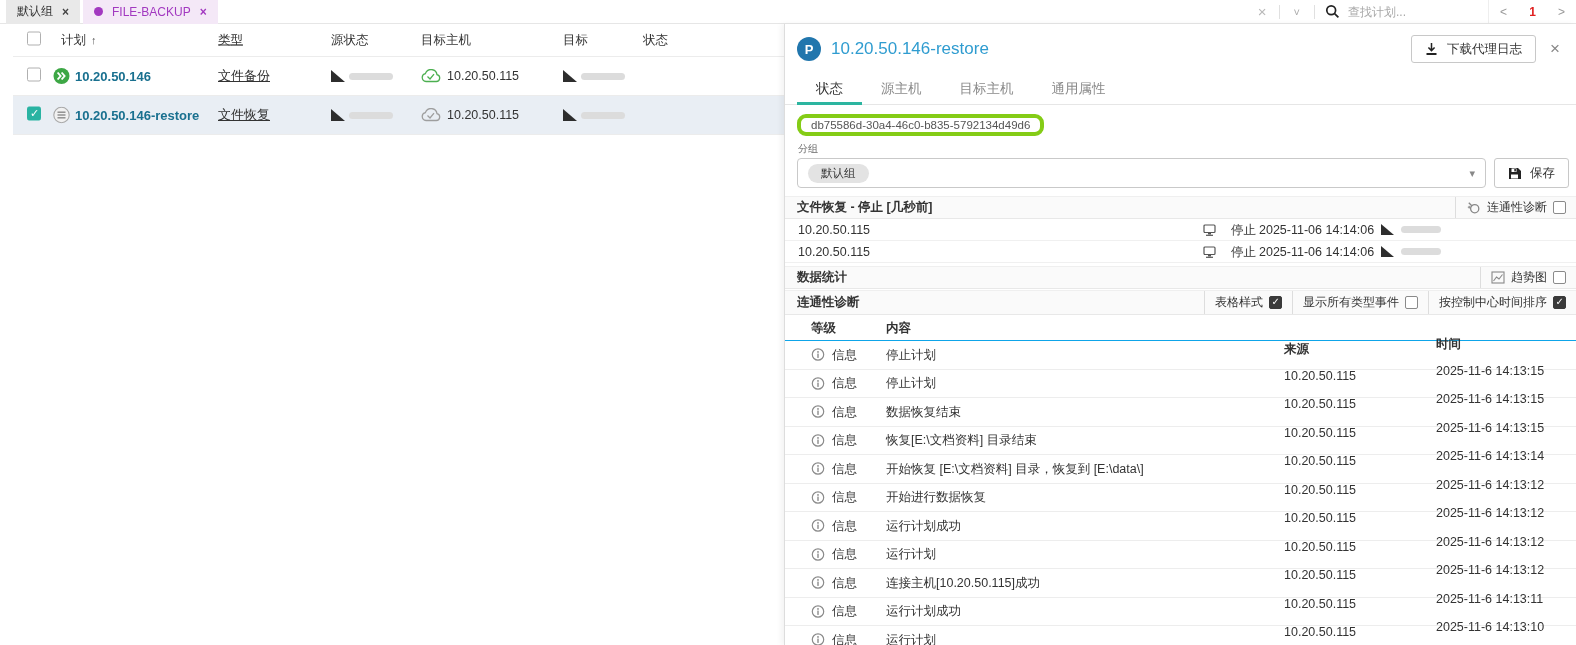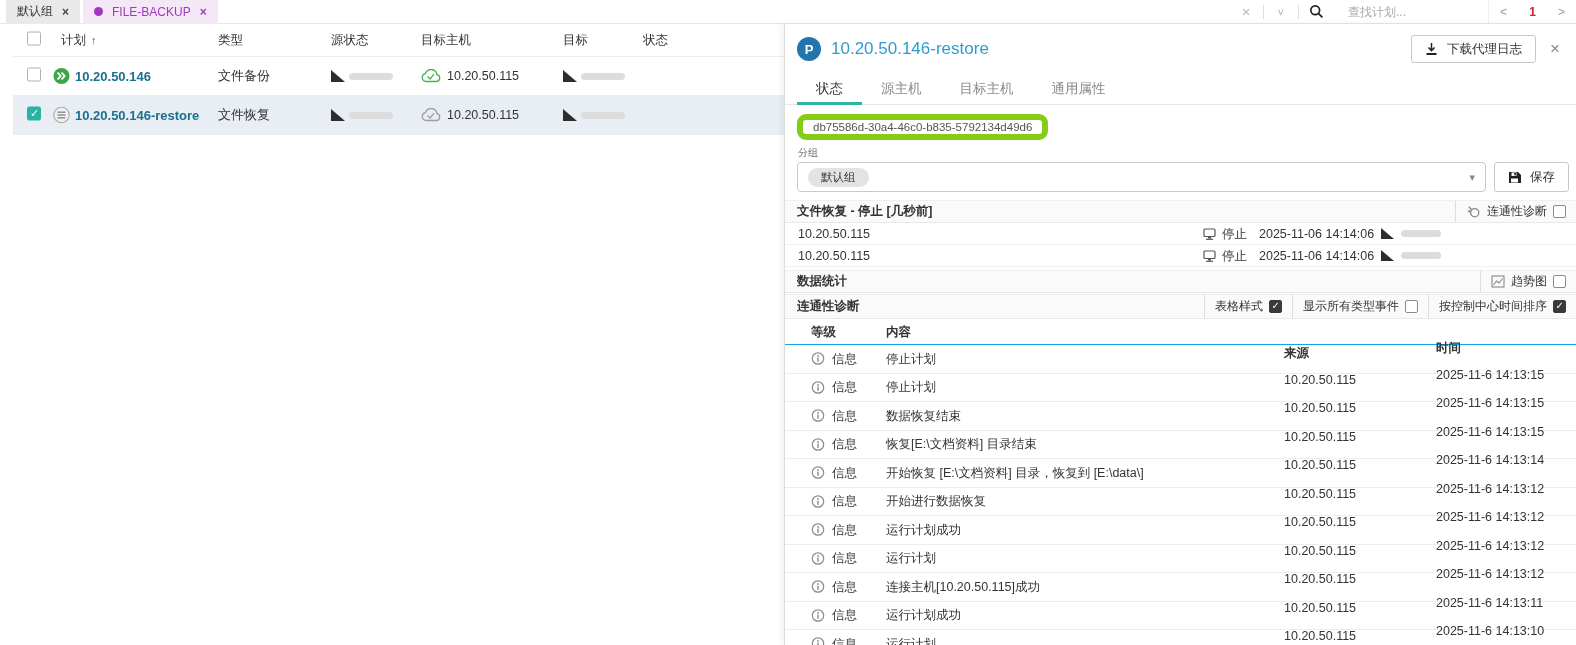--- a/index.html
+++ b/index.html
@@ -12,35 +12,35 @@
   .tab-gray { background:#e9e9e9; color:#333; margin-left:6px; }
   .tab-purple { background:#f4e8f7; color:#a238c0; margin-left:3px; }
   .tab .tabx { font-size:12px; font-weight:bold; }
   .tab-gray .tabx { color:#444; }
   .tab-purple .tabx { color:#a238c0; }
   .dot { width:9px; height:9px; border-radius:50%; background:#a238c0; }
   .topbar-right { margin-left:auto; display:flex; align-items:center; height:100%; }
   .tb-x { color:#b8b8b8; font-size:15px; padding:0 12px; }
   .vdiv { width:1px; height:14px; background:#e0e0e0; }
   .tb-chev { color:#aaa; font-size:11px; padding:0 14px; }
-  .searchbox { display:flex; align-items:center; gap:24px; padding:0 10px; }
+  .searchbox { display:flex; align-items:center; gap:8px; padding:0 10px; }
   .searchbox input { border:none; outline:none; font-size:12px; width:130px; color:#333; font-family:inherit; }
   .searchbox input::placeholder { color:#a8a8a8; }
   .pager { display:flex; align-items:center; height:100%; border-left:1px solid #eee; }
   .pager span { width:29px; text-align:center; font-size:12px; color:#999; }
   .pager .pg-cur { color:#e02020; font-weight:bold; }
 
   
   .plans { position:absolute; top:24px; left:0; width:784px; bottom:0; background:#fff;padding-left:13px; }
   .prow { position:relative; border-bottom:1px solid #ececec; }
   .prow-h { height:33px; font-size:12.5px; color:#333; }
   .prow-d { height:39px; }
   .prow-sel { background:#e9eef4; }
   .pc { position:absolute; top:50%; transform:translateY(-50%); white-space:nowrap; }
-  .c-check{left:14px;} .c-icon{left:40px;} .c-name{left:62px;} .c-type{left:205px;}
+  .c-check{left:14px;} .c-icon{left:40px;} .c-name{left:62px;} .c-type{left:205px;text-decoration:underline;}
   .c-src{left:318px;} .c-thost{left:408px;} .c-target{left:550px;} .c-status{left:630px;}
   .c-planh{left:48px;}
   .plan-link { color:#19708f; font-weight:bold; font-size:13px; }
   .sort-arrow { color:#555; font-size:11px; margin-left:5px; }
 
   .cb { width:14px; height:14px; border:1px solid #b0b0b0; border-radius:2px; background:#fff; display:inline-block; }
   .cb-on { background:#29b3a2; border-color:#29b3a2; position:relative; }
   .cb-on::after { content:"✓"; position:absolute; left:2px; top:-1px; color:#fff; font-size:11px; font-weight:bold; }
 
   .gauge { display:flex; align-items:center; gap:4px; }
@@ -58,42 +58,42 @@
   .btn { height:28px; border:1px solid #c8c8c8; border-radius:3px; background:#fff; display:flex;
     align-items:center; gap:9px; padding:0 13px; font-size:12.5px; color:#333; cursor:pointer; font-family:inherit; }
   .dclose { color:#888; font-size:17px; margin-right:6px; }
 
   .dtabs { display:flex; border-bottom:1px solid #e6e6e6; padding-left:12px; height:31px; }
   .dtab { padding:0 19px; display:flex; align-items:center; color:#8a8a8a; font-size:13.5px; position:relative; }
   .dtab-active { color:#333; }
   .dtab-active::after { content:""; position:absolute; left:0; right:0; bottom:-1px; height:3px; background:#2cb5a0; }
 
   .chip-row { padding:9px 0 0 12px; }
-  .chip { display:inline-block; border:6px solid #84cc16; border-radius:9px; padding:1px 10px;
+  .chip { display:inline-block; border:4px solid #84cc16; border-radius:9px; padding:1px 10px;
     font-size:11.5px; color:#555; }
   .grp-label { font-size:10px; color:#666; margin:6px 0 2px 13px; }
   .grp-row { display:flex; align-items:center; gap:8px; padding:0 7px 0 12px; }
   .dropdown { flex:1; height:30px; border:1px solid #c9c9c9; border-radius:4px; display:flex;
     align-items:center; justify-content:space-between; padding:0 10px; background:#fff; }
   .tagpill { background:#e3e3e3; border-radius:10px; padding:2px 13px; font-size:11.5px; color:#333; }
   .caret { color:#888; font-size:11px; }
 
   .sect { height:23px; background:#fafafa; border-top:1px solid #efefef; border-bottom:1px solid #e8e8e8;
     display:flex; align-items:center; padding-left:12px; font-weight:bold; font-size:12.5px; }
   .sect-m { margin-top:8px; }
   .sect-r { margin-left:auto; display:flex; align-items:center; height:100%; }
   .opt { display:flex; align-items:center; gap:6px; padding:0 10px; height:100%;
     border-left:1px solid #ddd; font-weight:normal; font-size:12px; color:#333; }
   .cbs { width:13px; height:13px; border:1px solid #8a8a8a; border-radius:2px; background:#fff; display:inline-block; flex:none; }
   .cbs-on { background:#3a3a3a; border-color:#3a3a3a; position:relative; }
   .cbs-on::after { content:"✓"; position:absolute; left:1.5px; top:-1.5px; color:#fff; font-size:10px; font-weight:bold; }
 
   .hrow { height:22px; position:relative; border-bottom:1px solid #f0f0f0; font-size:12.5px; }
   .hc { position:absolute; top:50%; transform:translateY(-50%); white-space:nowrap; }
-  .h-name{left:13px;} .h-state{left:418px; display:flex; align-items:center; gap:6px;}
+  .h-name{left:13px;} .h-state{left:418px; display:flex; align-items:center; gap:15px;}
   .h-time{left:474px; display:flex; align-items:center; gap:7px;}
 
   .ehead { height:26px; position:relative; border-bottom:1px solid #0ea5e9; font-weight:bold; font-size:12.5px; }
   .erow { height:28.5px; position:relative; border-bottom:1px solid #ededed; font-size:12.5px; }
   .ec { position:absolute; top:50%; transform:translateY(-50%); white-space:nowrap; }
   .e-level{left:26px;} .e-content{left:101px;} .e-source{left:499px;margin-top:21px;} .e-time{left:651px;margin-top:16px;}
   .lvl { display:flex; align-items:center; gap:7px; }
   .erows { overflow:hidden; }
   svg { display:block; }
 </style>

